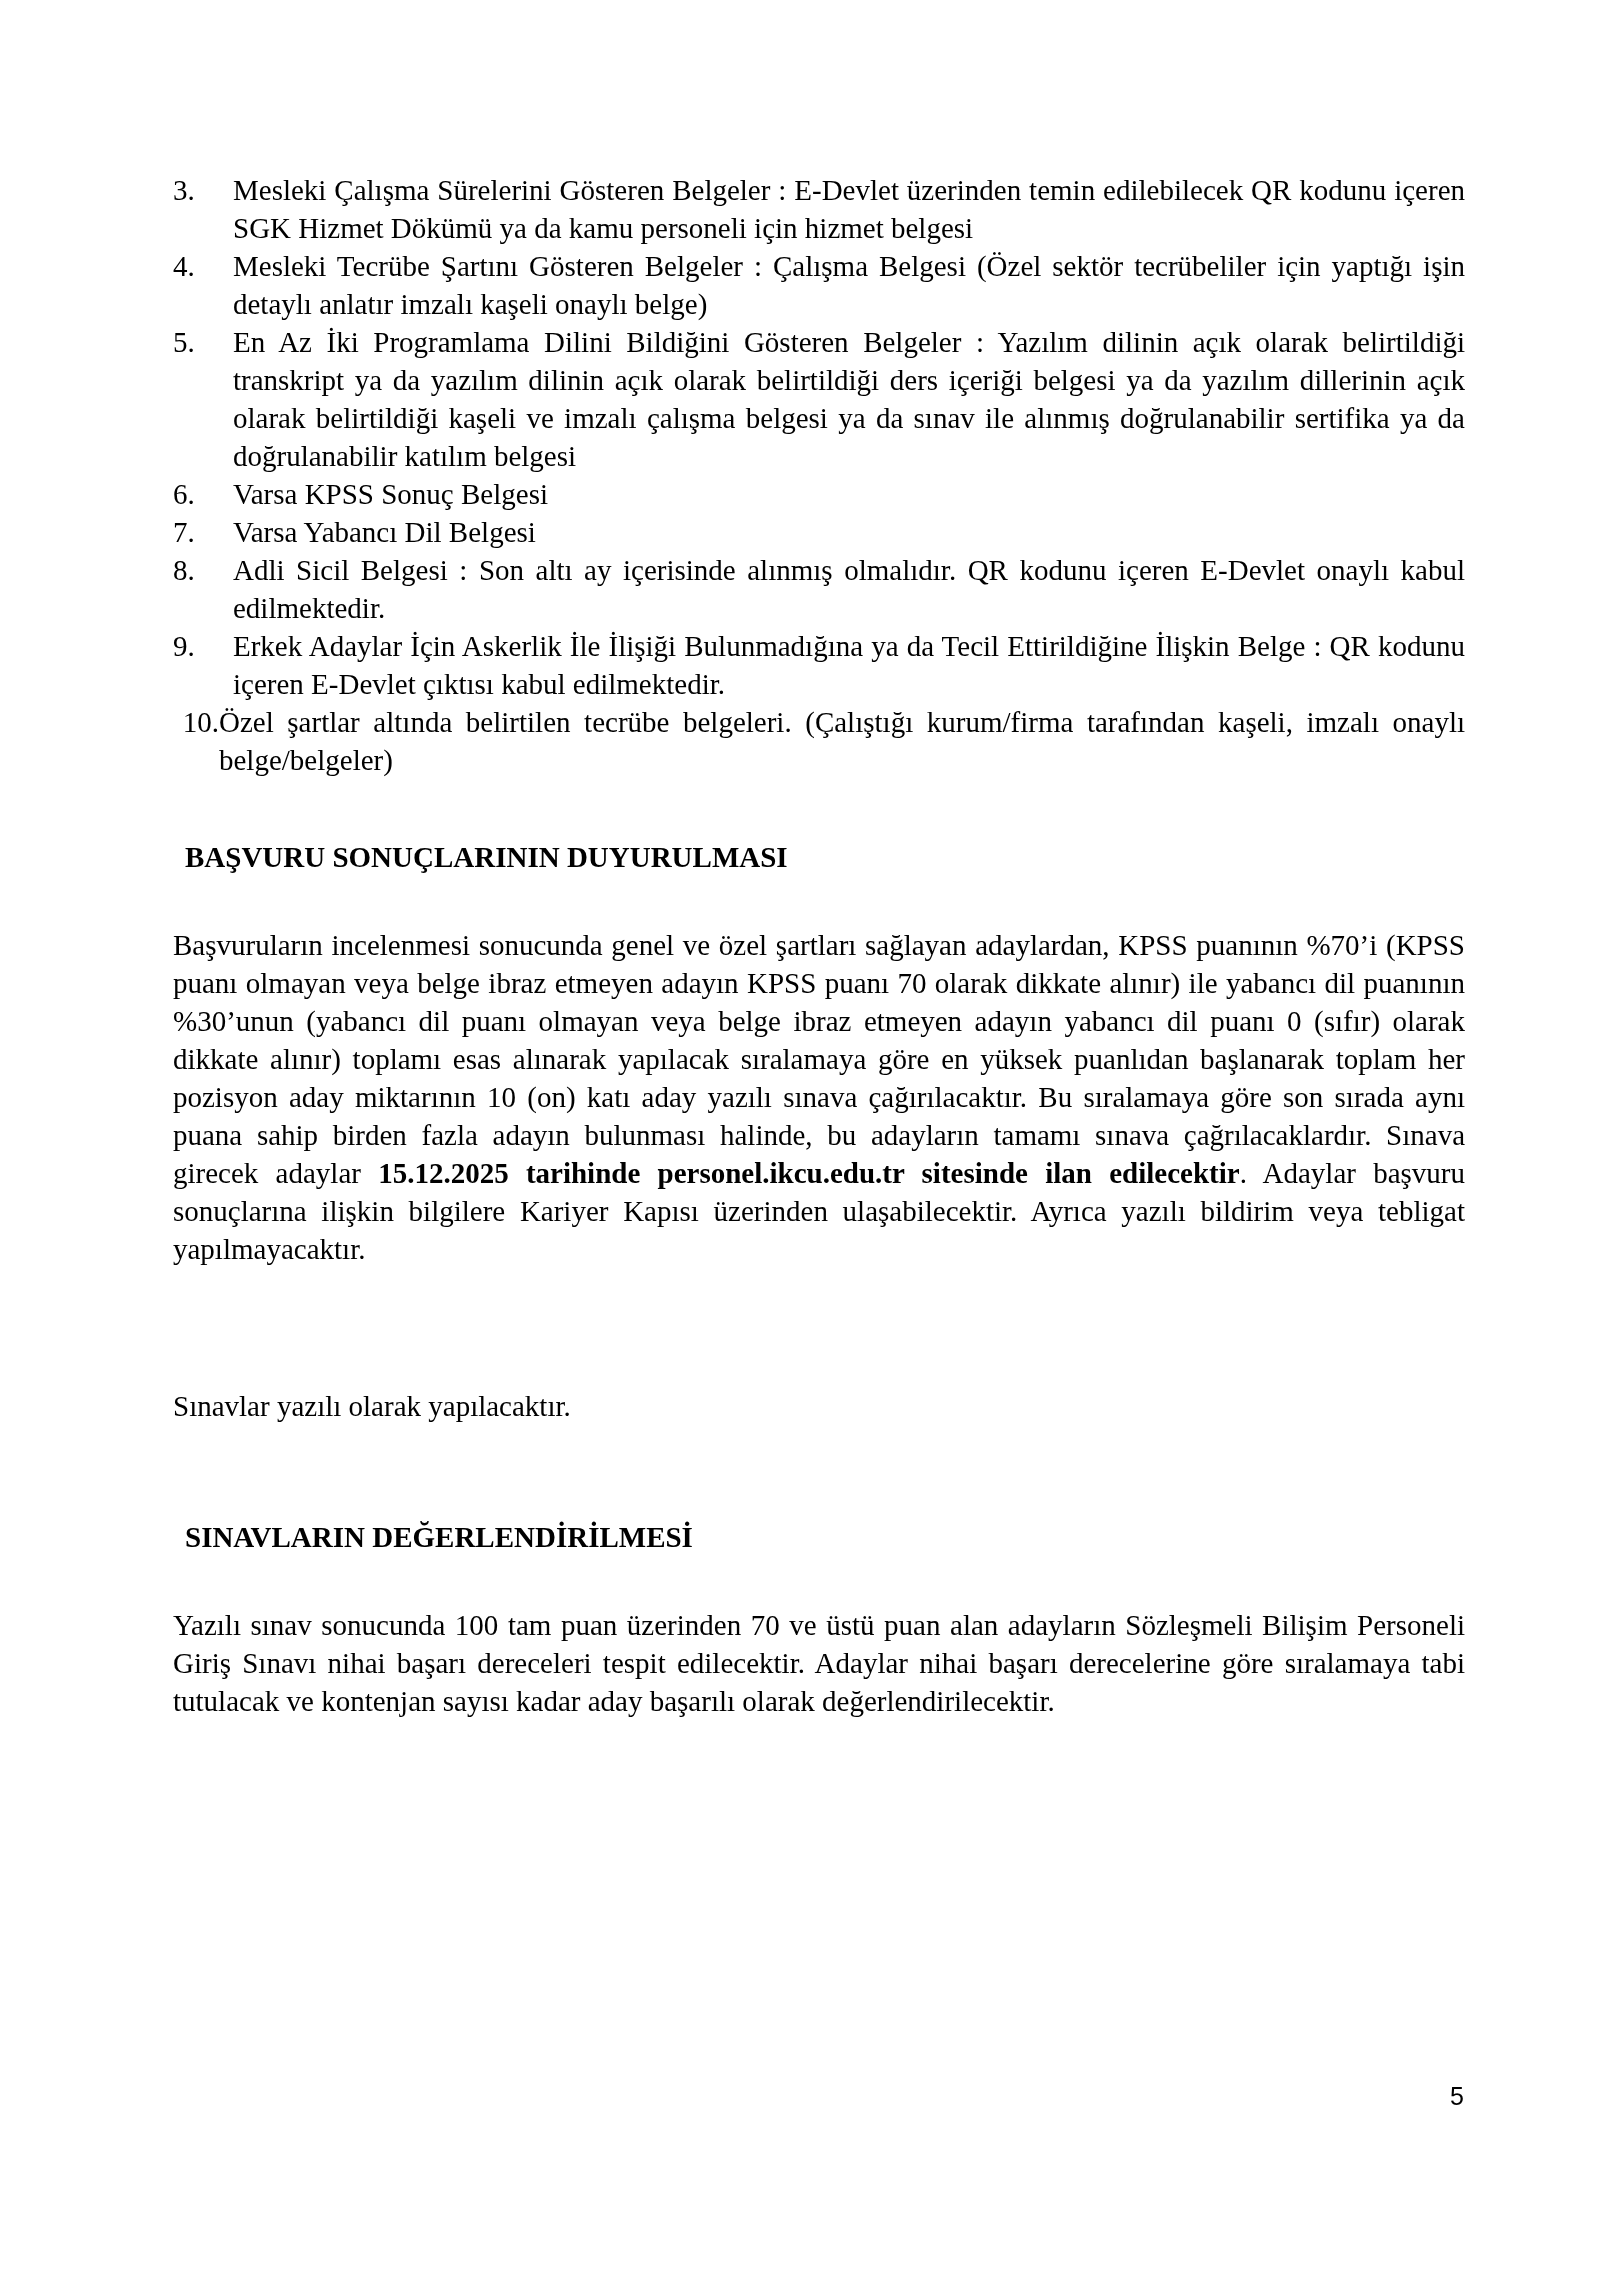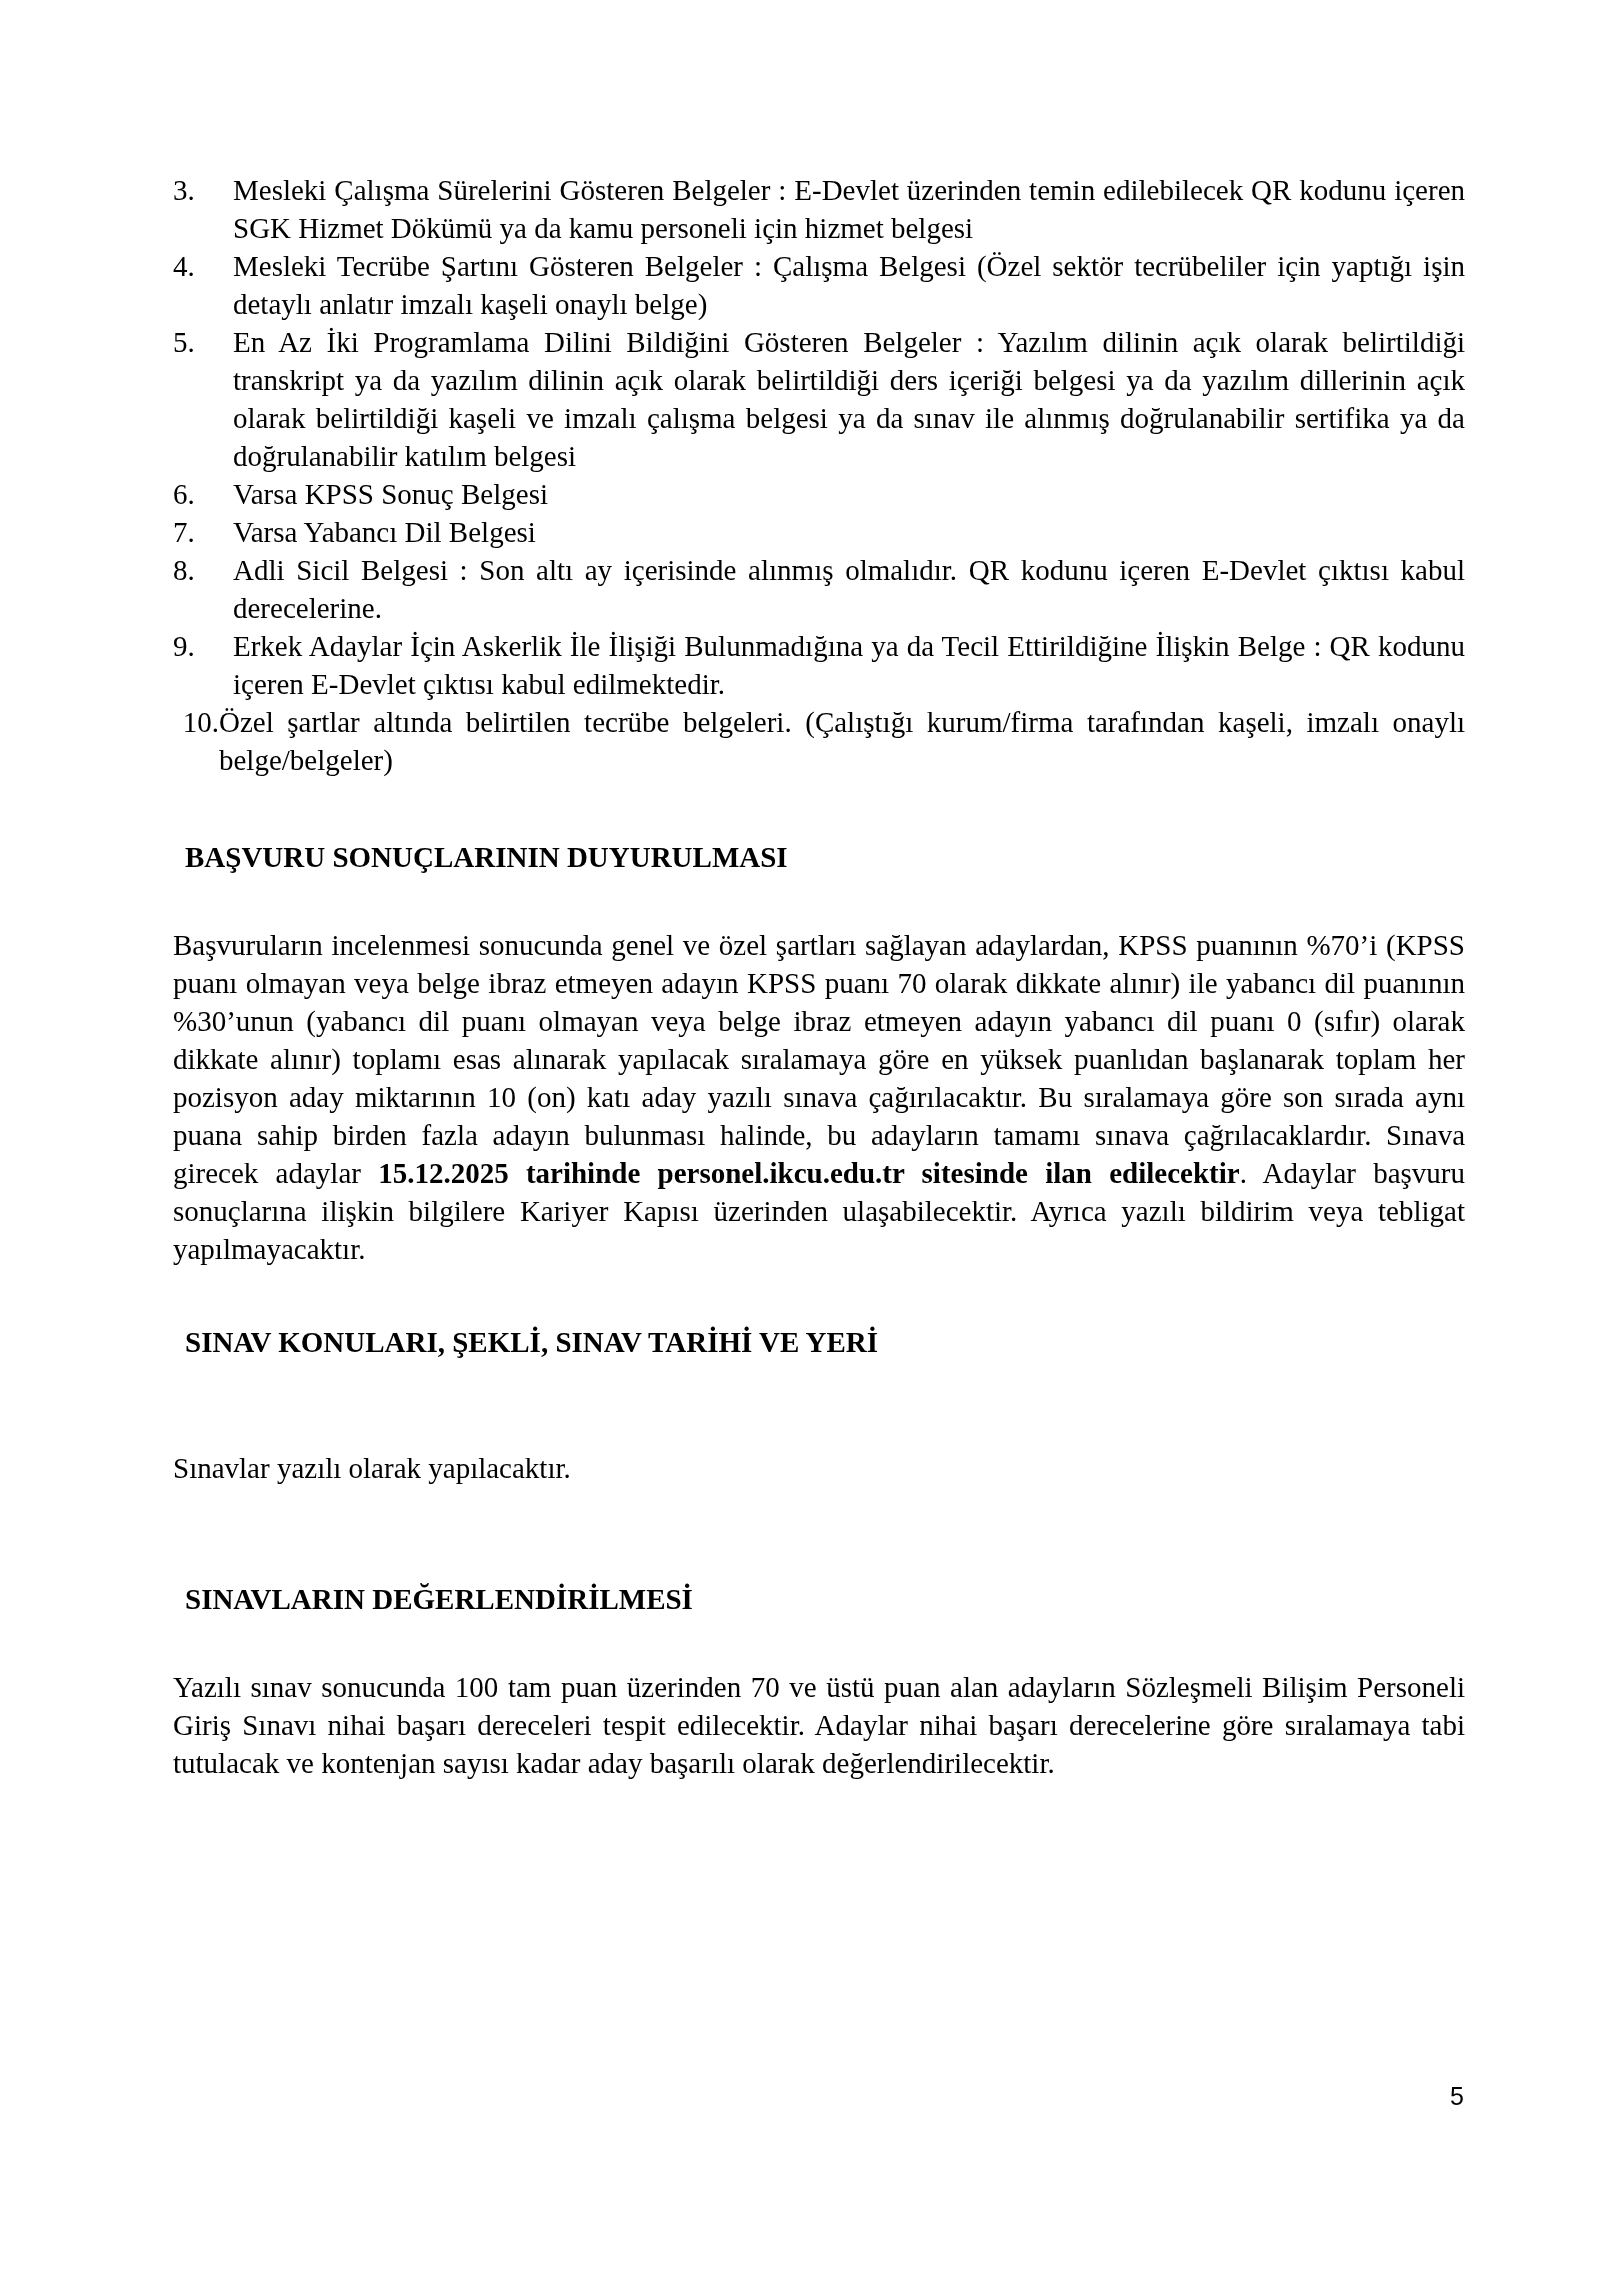--- a/index.html
+++ b/index.html
@@ -110,21 +110,21 @@
         <span class="li-text">Varsa KPSS Sonuç Belgesi</span>
       </div>
 
       <div class="list-item">
         <span class="li-num">7.</span>
         <span class="li-text">Varsa Yabancı Dil Belgesi</span>
       </div>
 
       <div class="list-item">
         <span class="li-num">8.</span>
-        <span class="li-text">Adli Sicil Belgesi : Son altı ay içerisinde alınmış olmalıdır. QR kodunu içeren E-Devlet çıktısı kabul derecelerine.</span>
+        <span class="li-text">Adli Sicil Belgesi : Son altı ay içerisinde alınmış olmalıdır. QR kodunu içeren E-Devlet onaylı kabul edilmektedir.</span>
       </div>
 
       <div class="list-item">
         <span class="li-num">9.</span>
         <span class="li-text">Erkek Adaylar İçin Askerlik İle İlişiği Bulunmadığına ya da Tecil Ettirildiğine İlişkin  Belge : QR kodunu içeren E-Devlet çıktısı kabul edilmektedir.</span>
       </div>
 
       <div class="list-item tight">
         <span class="li-num">10.</span>
         <span class="li-text">Özel şartlar altında belirtilen tecrübe belgeleri. (Çalıştığı kurum/firma tarafından kaşeli, imzalı onaylı belge/belgeler)</span>
@@ -135,21 +135,20 @@
     <div class="gap-lg"></div>
 
     <h2 class="heading">BAŞVURU SONUÇLARININ DUYURULMASI</h2>
 
     <div class="gap-sm"></div>
 
     <p class="para"><span>Başvuruların incelenmesi sonucunda genel ve özel şartları sağlayan adaylardan, KPSS puanının %70’i (KPSS puanı olmayan veya belge ibraz etmeyen adayın KPSS puanı 70 olarak dikkate alınır) ile yabancı dil puanının %30’unun (yabancı dil puanı olmayan veya belge ibraz etmeyen adayın yabancı dil puanı 0 (sıfır) olarak dikkate alınır) toplamı esas alınarak yapılacak sıralamaya göre en yüksek puanlıdan başlanarak toplam her pozisyon aday miktarının 10 (on) katı aday yazılı sınava çağırılacaktır. Bu sıralamaya göre son sırada aynı puana sahip birden fazla adayın bulunması halinde, bu adayların tamamı sınava çağrılacaklardır. Sınava girecek adaylar </span><span class="b">15.12.2025 tarihinde personel.ikcu.edu.tr sitesinde ilan edilecektir</span><span>. Adaylar başvuru sonuçlarına ilişkin bilgilere Kariyer Kapısı üzerinden ulaşabilecektir. Ayrıca yazılı bildirim veya tebligat yapılmayacaktır.</span></p>
 
     <div class="gap-md"></div>
 
-    <h2 class="heading">SINAV KONULARI,  ŞEKLİ, SINAV TARİHİ VE YERİ</h2>
 
     <div class="gap-sm"></div>
 
 
     <div class="gap-sm"></div>
 
     <p class="para">Sınavlar yazılı olarak yapılacaktır.</p>
 
     <div class="gap-sm"></div>
 

